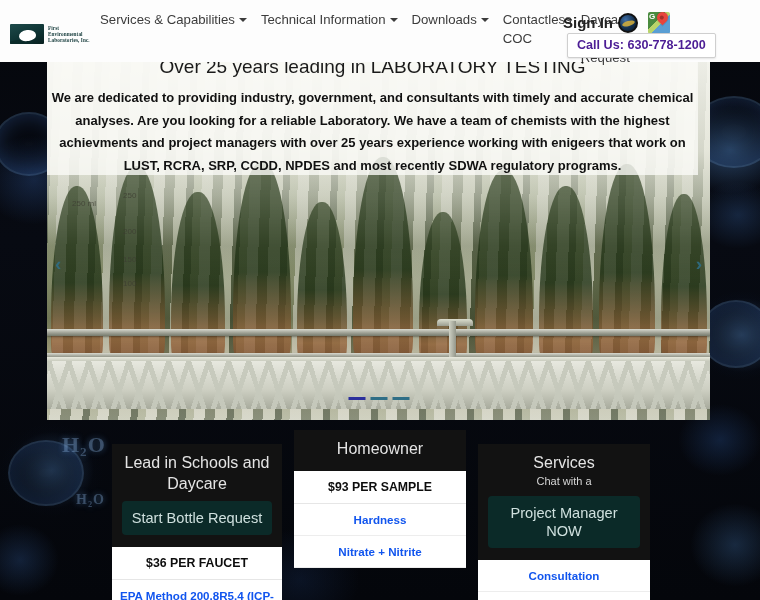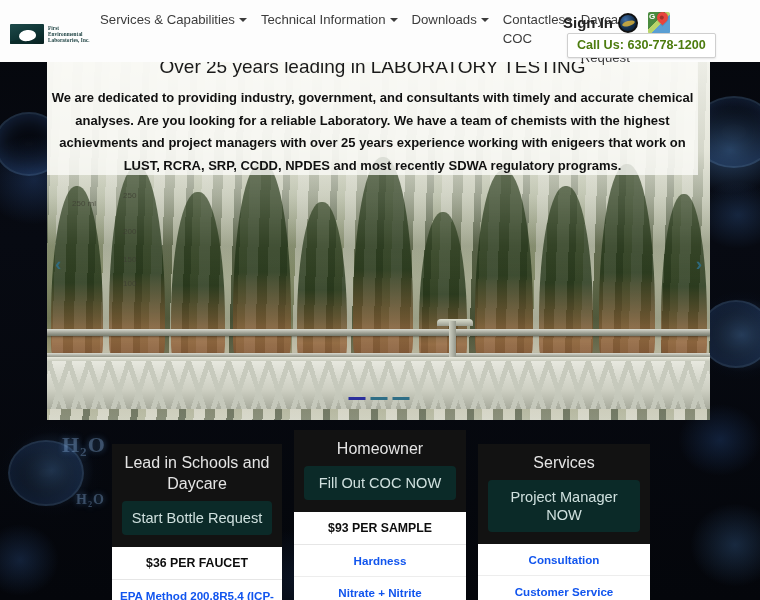--- a/index.html
+++ b/index.html
@@ -143,21 +143,21 @@
   #maps-icon .pin::after {
     content: ""; position: absolute;
     left: 3.4px; top: 3.4px; width: 4px; height: 4px;
     border-radius: 50%; background: #a33029;
   }
   #callus {
     position: absolute; left: 567px; top: 33px;
     background: #fff; border: 1px solid #cfcfcf;
     border-radius: 2px;
     padding: 4px 9px 5px 9px;
-    font-size: 12.6px; font-weight: 700; color: #4d7c0f;
+    font-size: 12.6px; font-weight: 700; color: #4c1d95;
     white-space: nowrap;
     box-shadow: 0 1px 2px rgba(0,0,0,.10);
     z-index: 45;
   }
 
   
   #hero {
     position: absolute; left: 47px; top: 57px;
     width: 663px; height: 363px;
     overflow: hidden;
@@ -404,31 +404,31 @@
       <button class="card-btn">Start Bottle Request</button>
     </div>
     <div class="card-price">$36 PER FAUCET</div>
     <a class="card-link">EPA Method 200.8R5.4 (ICP-MS)</a>
 
   </div>
 
   <div class="card" id="card-homeowner">
     <div class="card-head">
       <div class="card-title">Homeowner</div>
-      <button class="card-btn">Fill Out COC NOW</button>
     </div>
     <div class="card-price">$93 PER SAMPLE</div>
     <a class="card-link">Hardness</a>
     <a class="card-link">Nitrate + Nitrite</a>
 
   </div>
 
   <div class="card" id="card-engineers">
     <div class="card-head">
       <div class="card-title">Services</div>
+      <div class="card-sub">Chat with a</div>
       <button class="card-btn">Project Manager NOW</button>
     </div>
     <a class="card-link">Consultation</a>
     <a class="card-link">Customer Service</a>
 
   </div>
 
 </div>
 
 </body></html>

